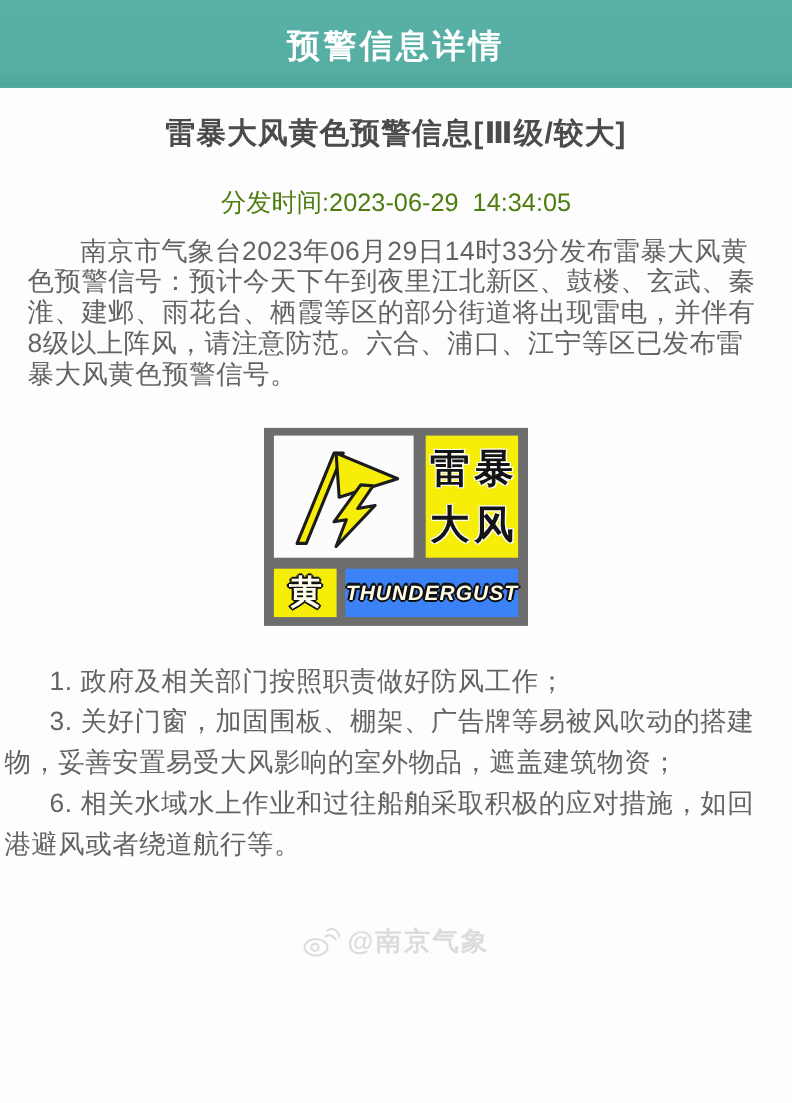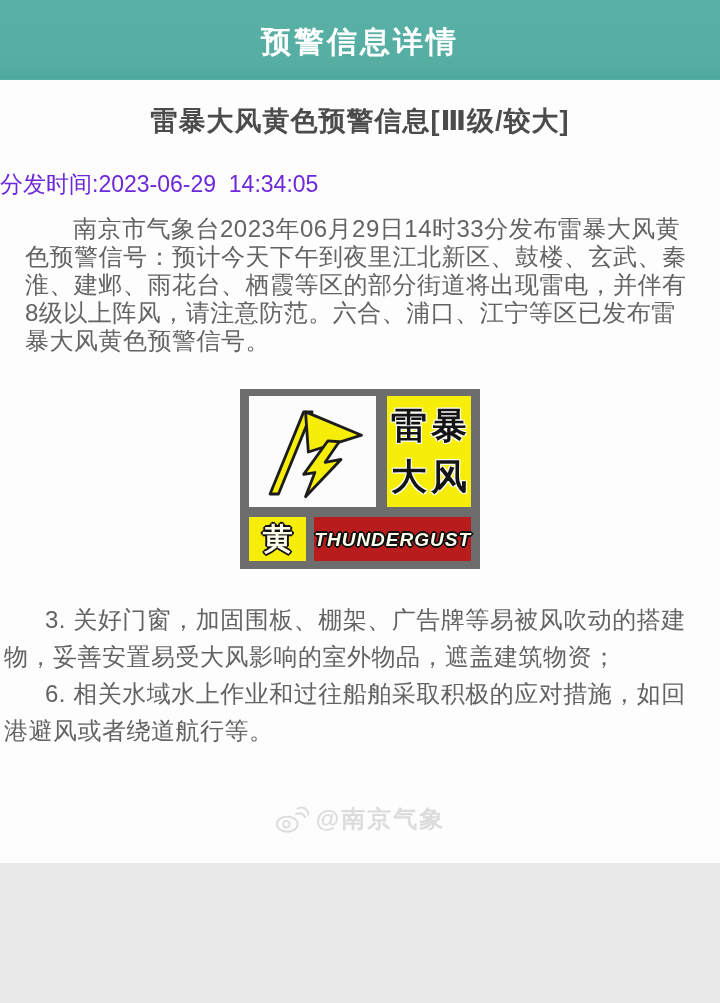--- a/index.html
+++ b/index.html
@@ -1,40 +1,40 @@
 <!DOCTYPE html>
 <html><head>
 <meta charset="utf-8">
 <style>
   html,body{margin:0;padding:0;background:#e9e9e9;}
   .page{
     position:relative;
-    width:720px;height:863px;
+    width:720px;height:1003px;
     margin:0 auto;
     background:#fdfdfd;
     overflow:hidden;
     font-family:"Liberation Sans","DejaVu Sans",sans-serif;
   }
   
   .topbar{
     height:80px;
     background:linear-gradient(180deg,#58b0a6 0%,#56aea3 82%,#4ea79c 97%,#57aea4 100%);
     display:flex;align-items:center;justify-content:center;
   }
   .topbar-title{
     color:#ffffff;font-size:30px;font-weight:bold;letter-spacing:3px;margin-top:4px;
   }
   
   .warn-title{
     margin-top:23px;text-align:center;
     font-size:27px;font-weight:bold;color:#4b4b4b;letter-spacing:1px;
   }
   .dispatch{
-    margin-top:30px;
-    font-size:23px;color:#6d28d9;white-space:pre;
+    margin-top:30px;text-align:center;
+    font-size:23px;color:#4d7c0f;white-space:pre;
   }
   
   .body-text{
     margin:15px 25px 0 25px;
     font-size:24px;line-height:28px;color:#636363;
     text-indent:2em;letter-spacing:0.5px;
   }
   
   .sign{
     width:240px;height:180px;margin:34px auto 0 auto;
@@ -57,21 +57,21 @@
   .level-box{
     width:68px;background:#f6ee08;
     display:flex;align-items:center;justify-content:center;
   }
   .level-box span{
     font-size:30px;font-weight:bold;color:#fffdea;line-height:1;
     text-shadow:-2px 0 0 #111,2px 0 0 #111,0 -2px 0 #111,0 2px 0 #111,
                 -1px -1px 0 #111,1px -1px 0 #111,-1px 1px 0 #111,1px 1px 0 #111;
   }
   .en-box{
-    flex:1;background:#b91c1c;
+    flex:1;background:#3b82f6;
     display:flex;align-items:center;justify-content:center;
   }
   .en-box span{
     font-size:19px;font-weight:800;font-style:italic;letter-spacing:1px;color:#fffdea;line-height:1;
     text-shadow:-2px 0 0 #111,2px 0 0 #111,0 -2px 0 #111,0 2px 0 #111,
                 -1px -1px 0 #111,1px -1px 0 #111,-1px 1px 0 #111,1px 1px 0 #111;
   }
   
   .guide{margin:32px 18px 0 4px;}
   .guide-title{
@@ -128,20 +128,21 @@
         <div class="level-box">
           <span>黄</span>
         </div>
         <div class="en-box">
           <span>THUNDERGUST</span>
         </div>
       </div>
     </div>
 
     <section class="guide">
+      <p>1. 政府及相关部门按照职责做好防风工作；</p>
       <p>3. 关好门窗，加固围板、棚架、广告牌等易被风吹动的搭建物，妥善安置易受大风影响的室外物品，遮盖建筑物资；</p>
       <p>6. 相关水域水上作业和过往船舶采取积极的应对措施，如回港避风或者绕道航行等。</p>
     </section>
 
     <footer class="watermark">
       <span class="weibo-icon">
         <svg width="34" height="30" viewBox="0 0 36 30" aria-hidden="true" fill="none" stroke="#dcdcdc" stroke-width="2" stroke-linecap="round">
           <ellipse cx="13" cy="20.5" rx="11" ry="8"></ellipse>
           <circle cx="12" cy="20.5" r="3.5"></circle>
           <path d="M22,10 q6,-3 10,3"></path>

